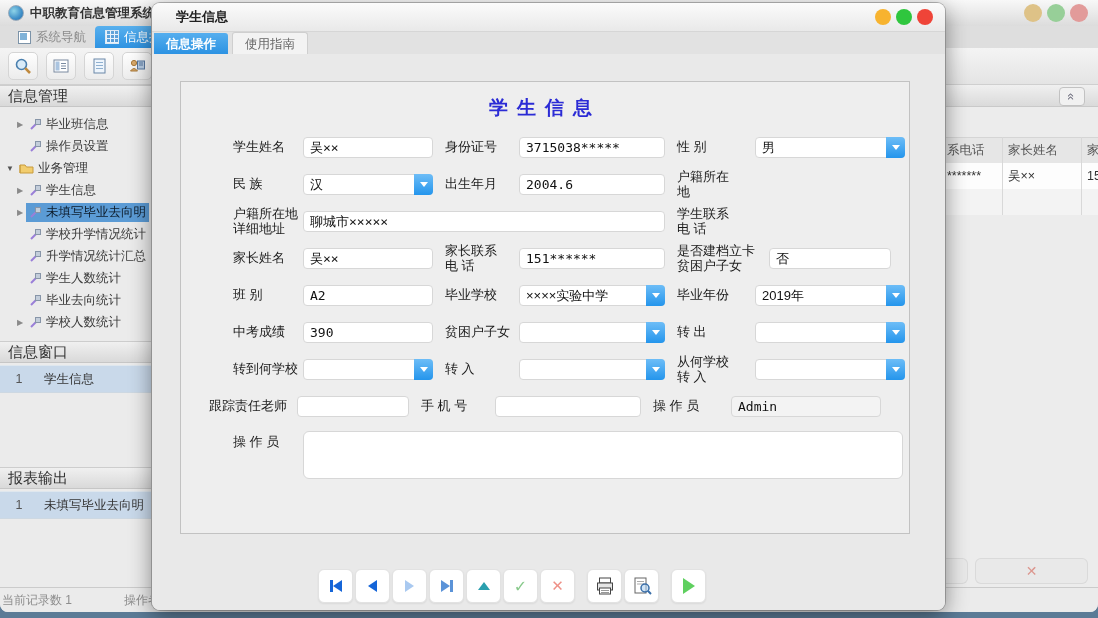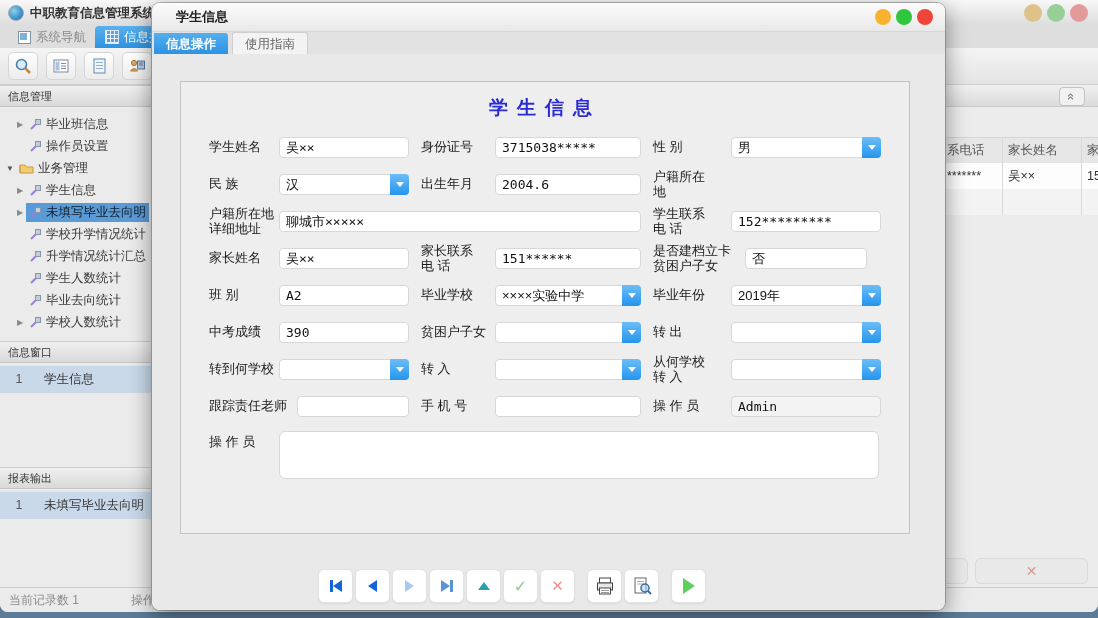--- a/index.html
+++ b/index.html
@@ -34,21 +34,21 @@
     border:1px solid #dce9f5;}
   .main-toolbar{position:absolute;left:0;top:48px;right:0;height:36px;
     background:linear-gradient(#f4f4f4,#e4e4e4);border-bottom:1px solid #cfcfcf;
     display:flex;align-items:center;gap:8px;padding-left:8px;}
   .tbtn{width:30px;height:28px;border-radius:5px;background:linear-gradient(#fefefe,#ececec);
     border:1px solid #d5d5d5;display:flex;align-items:center;justify-content:center;box-sizing:border-box;}
   
   .sidebar{position:absolute;left:0;top:85px;width:152px;bottom:24px;background:#ebebeb;overflow:hidden;}
   .acc-header{height:20px;background:linear-gradient(#f0f0f0,#d9d9d9);
     border-top:1px solid #cdcdcd;border-bottom:1px solid #c6c6c6;
-    font-size:11px;color:#333;display:flex;align-items:center;padding-left:8px;}
+    font-size:15px;color:#333;display:flex;align-items:center;padding-left:8px;}
   .tree{padding:6px 0 8px 0;}
   .tree-row{height:22px;display:flex;align-items:center;font-size:12.5px;color:#3a3a3a;white-space:nowrap;}
   .tw{width:12px;font-size:8px;color:#8a8a8a;text-align:center;flex:0 0 12px;}
   .tw.open{color:#555;}
   .trow-body{display:flex;align-items:center;gap:4px;padding:1px 3px;}
   .trow-body.selected{background:#5b9bd5;color:#0d1c2b;}
   .ind14{padding-left:14px;} .ind4{padding-left:4px;}
   .panel-list{padding:2px 0;}
   .panel-row{height:26px;display:flex;align-items:center;font-size:12.5px;color:#333;
     border-top:1px solid #dfe7ee;border-bottom:1px solid #cdd8e2;background:#c9d9ea;}
@@ -65,42 +65,42 @@
     border-top:1px solid #d5d5d5;border-bottom:1px solid #d0d0d0;}
   .grid-row1{position:absolute;left:0;top:78px;right:0;height:26px;background:#fdfdfd;}
   .grid-row2{position:absolute;left:0;top:104px;right:0;height:26px;background:#f3f3f3;}
   .gcell{position:absolute;top:0;height:26px;display:flex;align-items:center;font-size:12.5px;color:#555;}
   .gsep{position:absolute;top:52px;width:1px;height:78px;background:#d8d8d8;}
   .content-btn{position:absolute;height:26px;border-radius:6px;background:#e9e9e9;
     box-shadow:inset 0 0 0 1px #dadada;display:flex;align-items:center;justify-content:center;}
   .content-btn .x{color:#dc978f;font-size:14px;font-weight:bold;}
   .statusbar{position:absolute;left:0;bottom:0;right:0;height:24px;background:#ebebeb;
     border-top:1px solid #cbcbcb;display:flex;align-items:center;font-size:12px;color:#8d8d8d;}
-  .statusbar .rec{margin-left:9px;} .statusbar .op{margin-left:52px;}
+  .statusbar .rec{margin-left:2px;} .statusbar .op{margin-left:52px;}
   
   .modal{position:absolute;left:152px;top:3px;width:793px;height:607px;background:#eaeaea;
     border-radius:8px;box-shadow:0 6px 22px rgba(0,0,0,.45),0 0 0 1px #b9b9b9;overflow:hidden;}
   .modal-titlebar{height:28px;background:linear-gradient(#fbfbfb,#e9e9e9);
     border-bottom:1px solid #d6d6d6;display:flex;align-items:center;position:relative;}
   .modal-titlebar .mtitle{font-size:13px;font-weight:bold;color:#222;margin-left:24px;}
   .modal .lights{top:6px;right:12px;}
   .modal .dot{width:16px;height:16px;}
   .modal-tabs{height:23px;background:#e2e2e2;display:flex;align-items:flex-end;position:relative;}
   .vtab{height:22px;display:flex;align-items:center;padding:0 12px;font-size:12.5px;}
   .vtab.active{background:linear-gradient(#55aeee,#2a91e2);color:#fff;font-weight:bold;border-radius:0 3px 0 0;margin-left:2px;}
   .vtab.idle{background:#f3f3f3;color:#666;border:1px solid #cfcfcf;border-bottom:none;border-radius:3px 3px 0 0;margin-left:4px;}
   .modal-body{position:absolute;left:0;top:51px;right:0;bottom:0;background:#e9e9e9;}
   .form-panel{position:absolute;left:28px;top:27px;width:730px;height:453px;
     background:#eeeeee;border:1px solid #c2c2c2;box-sizing:border-box;overflow:hidden;}
   .form-title{text-align:center;padding:13px 0 8px 0;font-size:19px;font-weight:bold;
     letter-spacing:9px;color:#2b2bd5;}
   .frow{display:flex;align-items:center;height:37px;padding-left:28px;}
   .frow.tall{height:60px;align-items:flex-start;padding-top:2px;}
   .fl{font-size:13px;color:#1b1b1b;line-height:1.15;white-space:pre-line;flex-shrink:0;}
-  .w70{width:70px;} .w74{width:74px;} .w78{width:78px;} .w88{width:88px;} .w92{width:92px;}
+  .w70{width:70px;margin-left:24px;} .w74{width:74px;} .w78{width:78px;} .w88{width:88px;} .w92{width:92px;}
   .g12{margin-left:12px;}
   .fi{height:21px;border:1px solid #d7d7d7;border-radius:4px;background:#fff;
     font-family:"DejaVu Sans Mono","DejaVu Sans",monospace;font-size:13px;color:#111;
     padding:0 6px;box-sizing:border-box;flex-shrink:0;outline:none;}
   .fi.ro{background:#f3f3f3;}
   .iw112{width:112px;} .iw122{width:122px;} .iw130{width:130px;} .iw146{width:146px;}
   .iw150{width:150px;} .iw362{width:362px;}
   .sel{position:relative;height:21px;background:#fff;border:1px solid #d7d7d7;border-radius:4px;
     box-sizing:border-box;flex-shrink:0;}
   .selv{position:absolute;left:6px;right:20px;top:0;bottom:0;display:flex;align-items:center;
@@ -399,21 +399,20 @@
         <label class="fl w78 g12">户籍所在
 地</label>
       </div>
 
       <div class="frow">
         <label class="fl w70">户籍所在地
 详细地址</label>
         <input class="fi iw362" value="聊城市×××××" style="">
         <label class="fl w78 g12">学生联系
 电 话</label>
-        <input class="fi iw150" value="152*********" style="">
       </div>
 
       <div class="frow">
         <label class="fl w70">家长姓名</label>
         <input class="fi iw130" value="吴××" style="">
         <label class="fl w74 g12">家长联系
 电 话</label>
         <input class="fi iw146" value="151******" style="">
         <label class="fl w92 g12">是否建档立卡
 贫困户子女</label>

